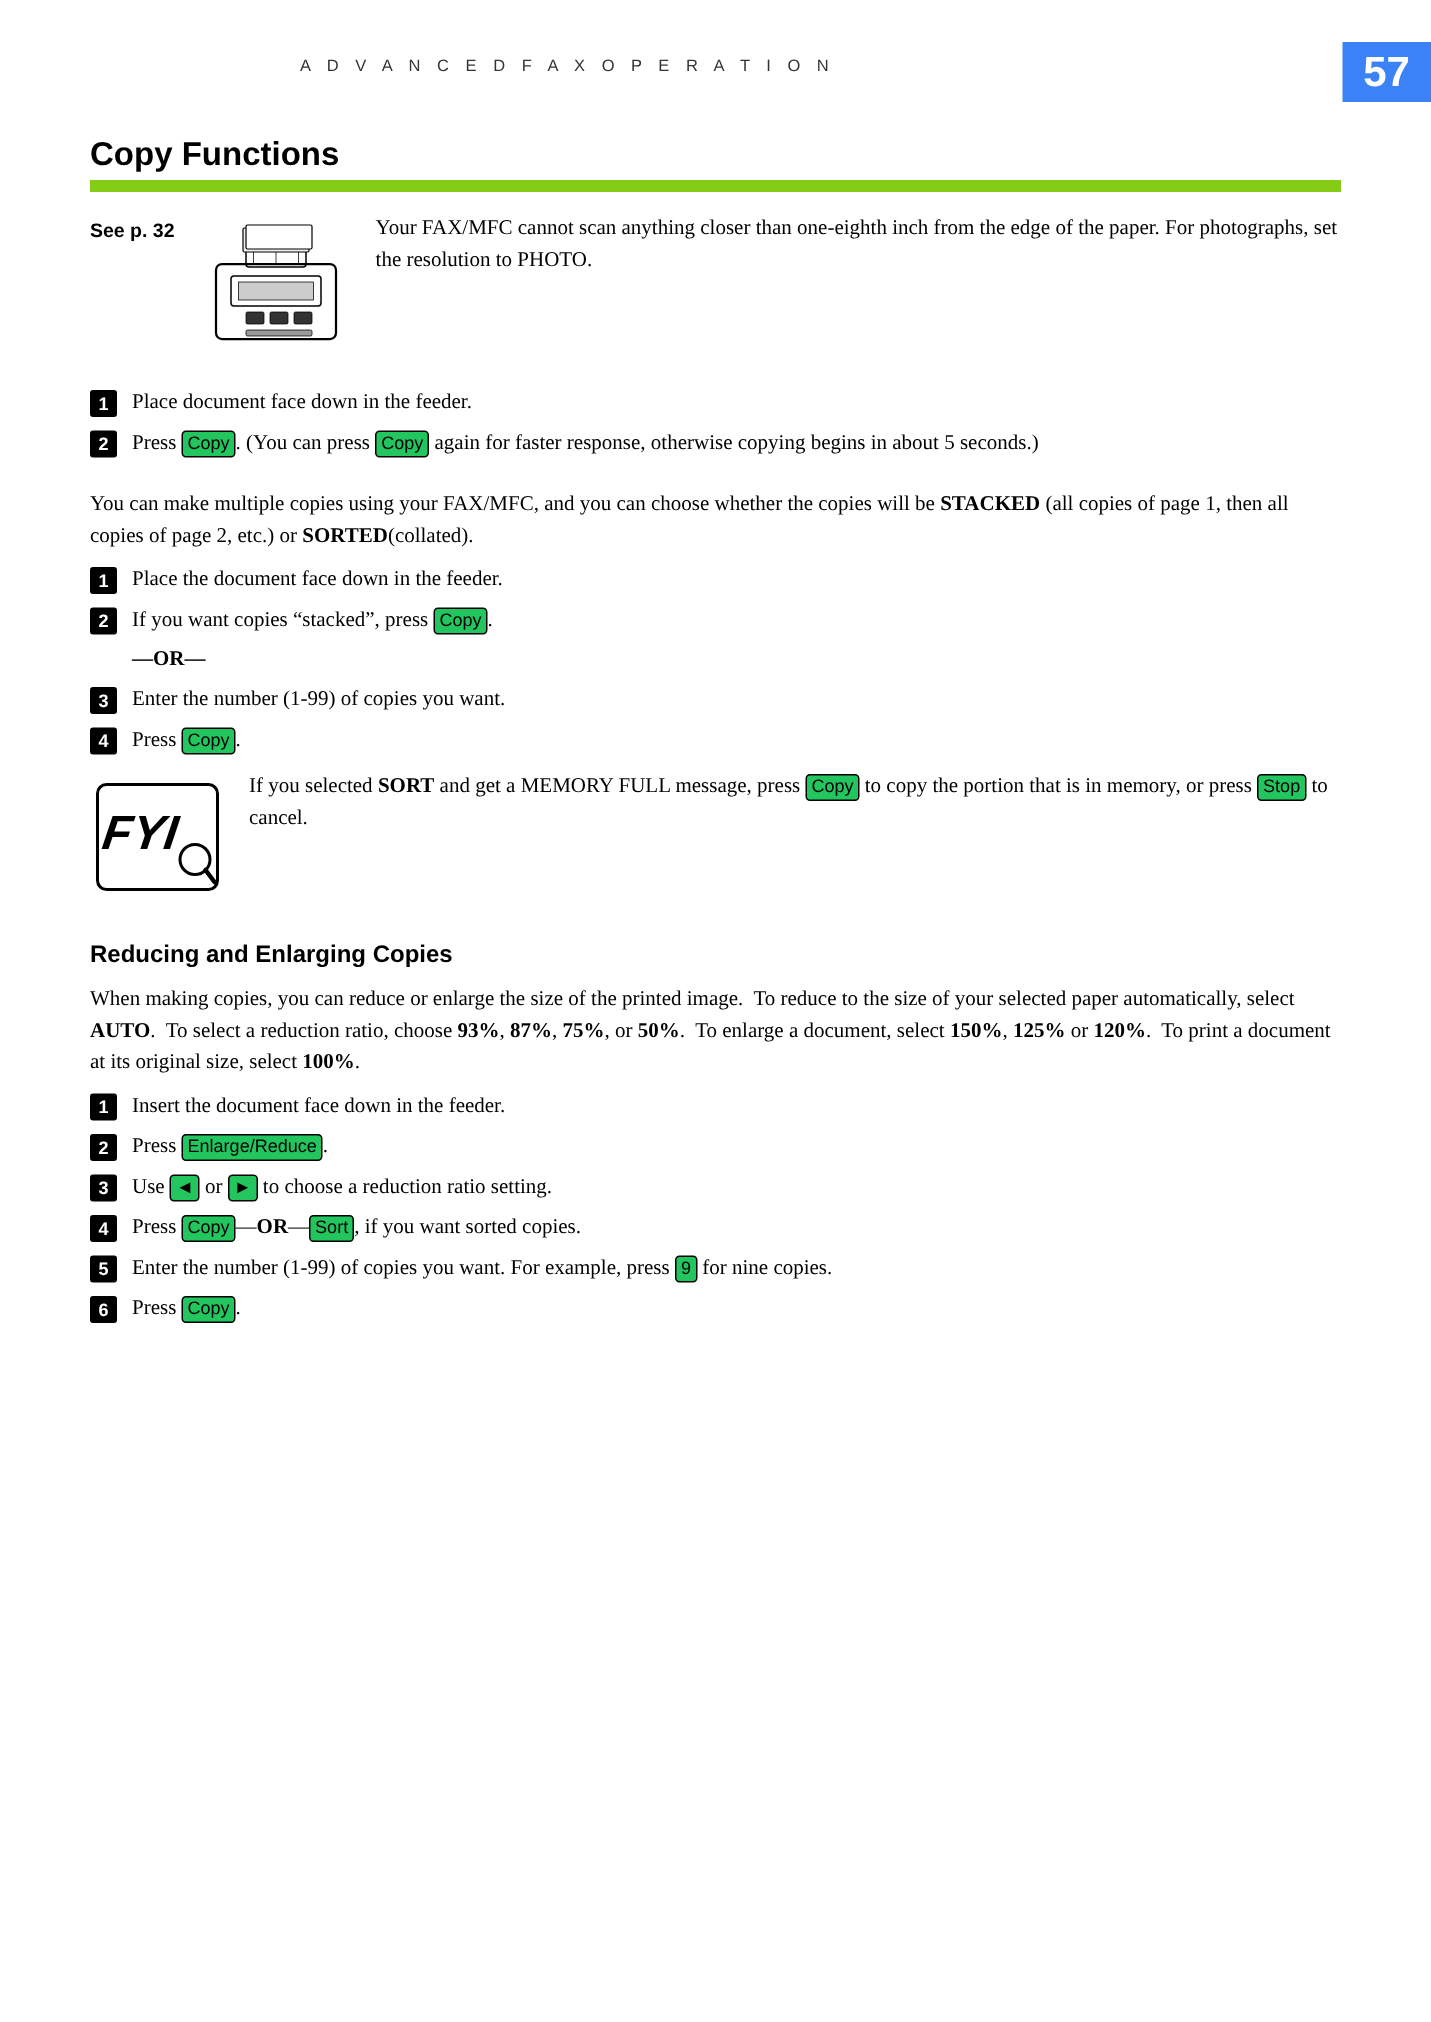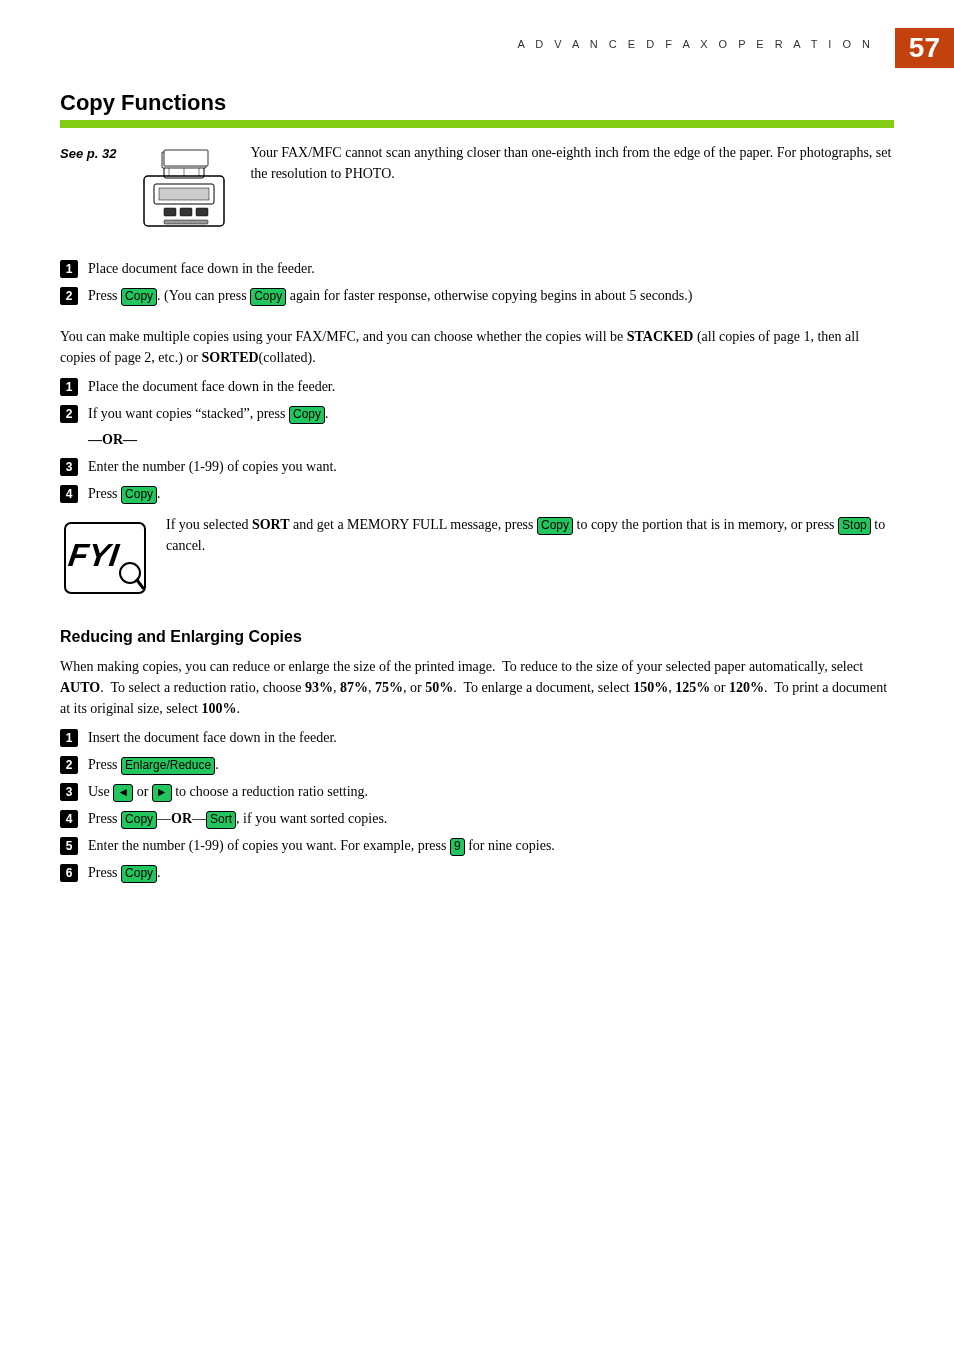--- a/index.html
+++ b/index.html
@@ -11,36 +11,36 @@
       width: 954px;
       min-height: 1348px;
       position: relative;
     }
 
     
     .page-tab {
       position: absolute;
       top: 28px;
       right: 0;
-      background: #c2410c;
+      background: #3b82f6;
       color: #fff;
       font-size: 28px;
       font-weight: bold;
       font-family: Arial, sans-serif;
       padding: 6px 14px;
       line-height: 1;
     }
 
     
     .page-header {
       position: absolute;
       top: 38px;
       left: 200px;
       right: 80px;
-      text-align: right;
+      text-align: left;
       font-family: Arial, sans-serif;
       font-size: 11px;
       letter-spacing: 4px;
       color: #333;
     }
 
     
     .content {
       margin: 90px 60px 40px 60px;
     }
@@ -58,21 +58,20 @@
     .subsection-title {
       font-family: Arial, sans-serif;
       font-size: 16px;
       font-weight: bold;
       margin-bottom: 10px;
       margin-top: 20px;
     }
 
     
     .see-note {
-      font-style: italic;
       font-family: Arial, sans-serif;
       font-size: 13px;
       font-weight: bold;
       float: left;
       margin-right: 18px;
       margin-top: 2px;
       line-height: 1.5;
     }
 
     .intro-block {

